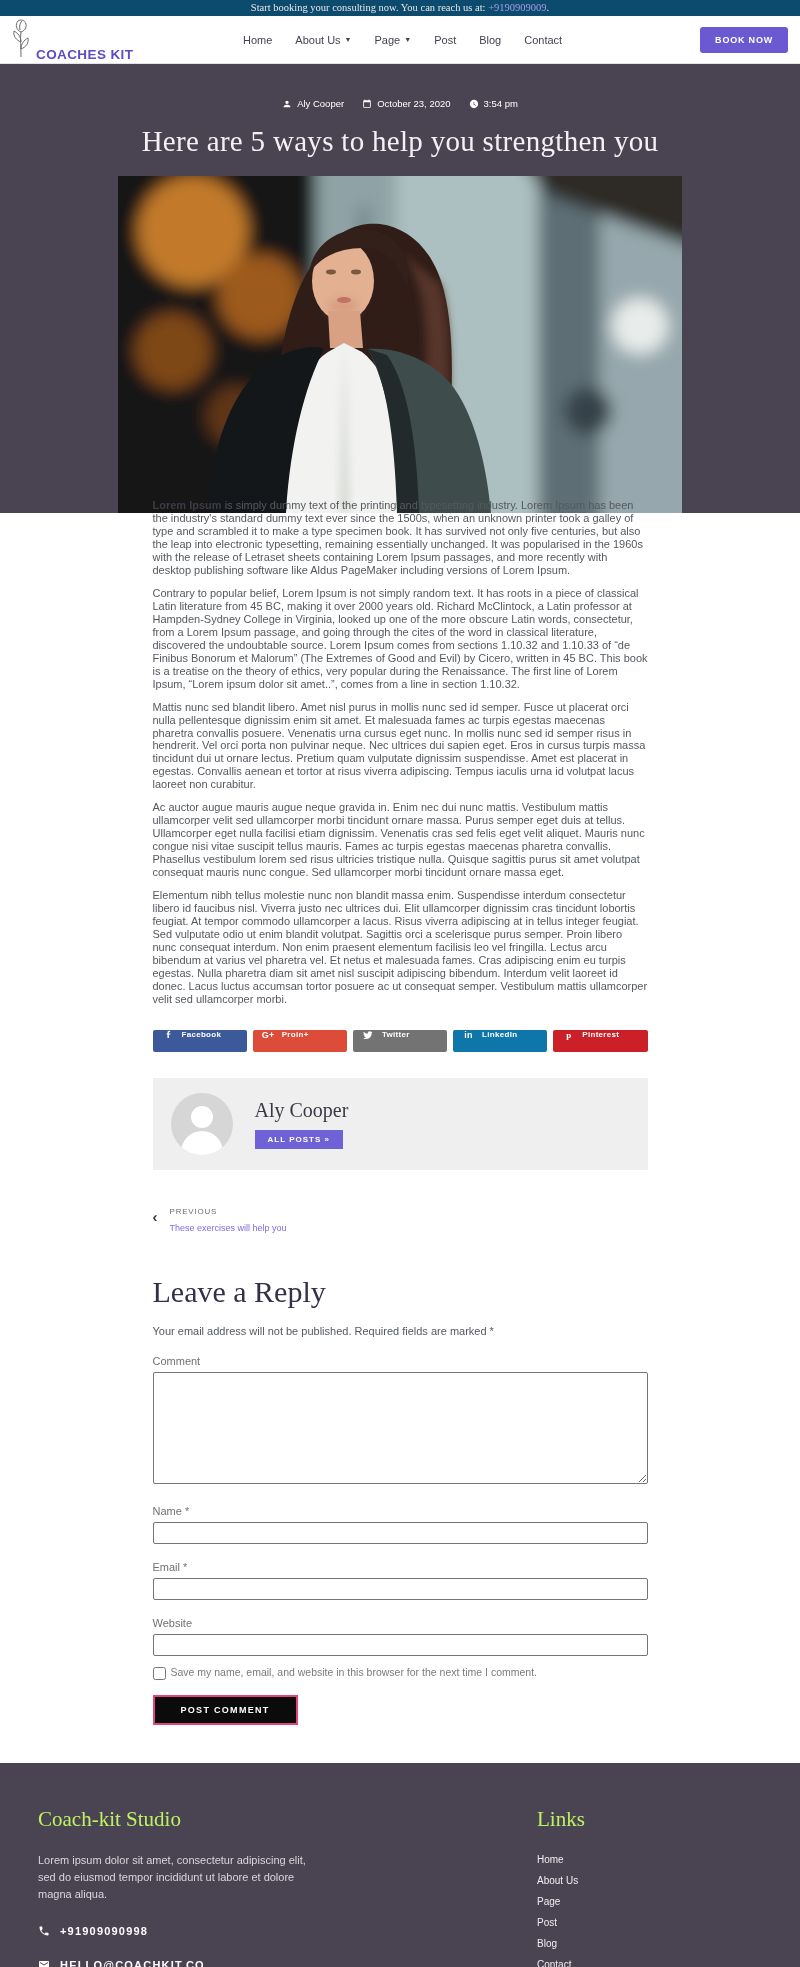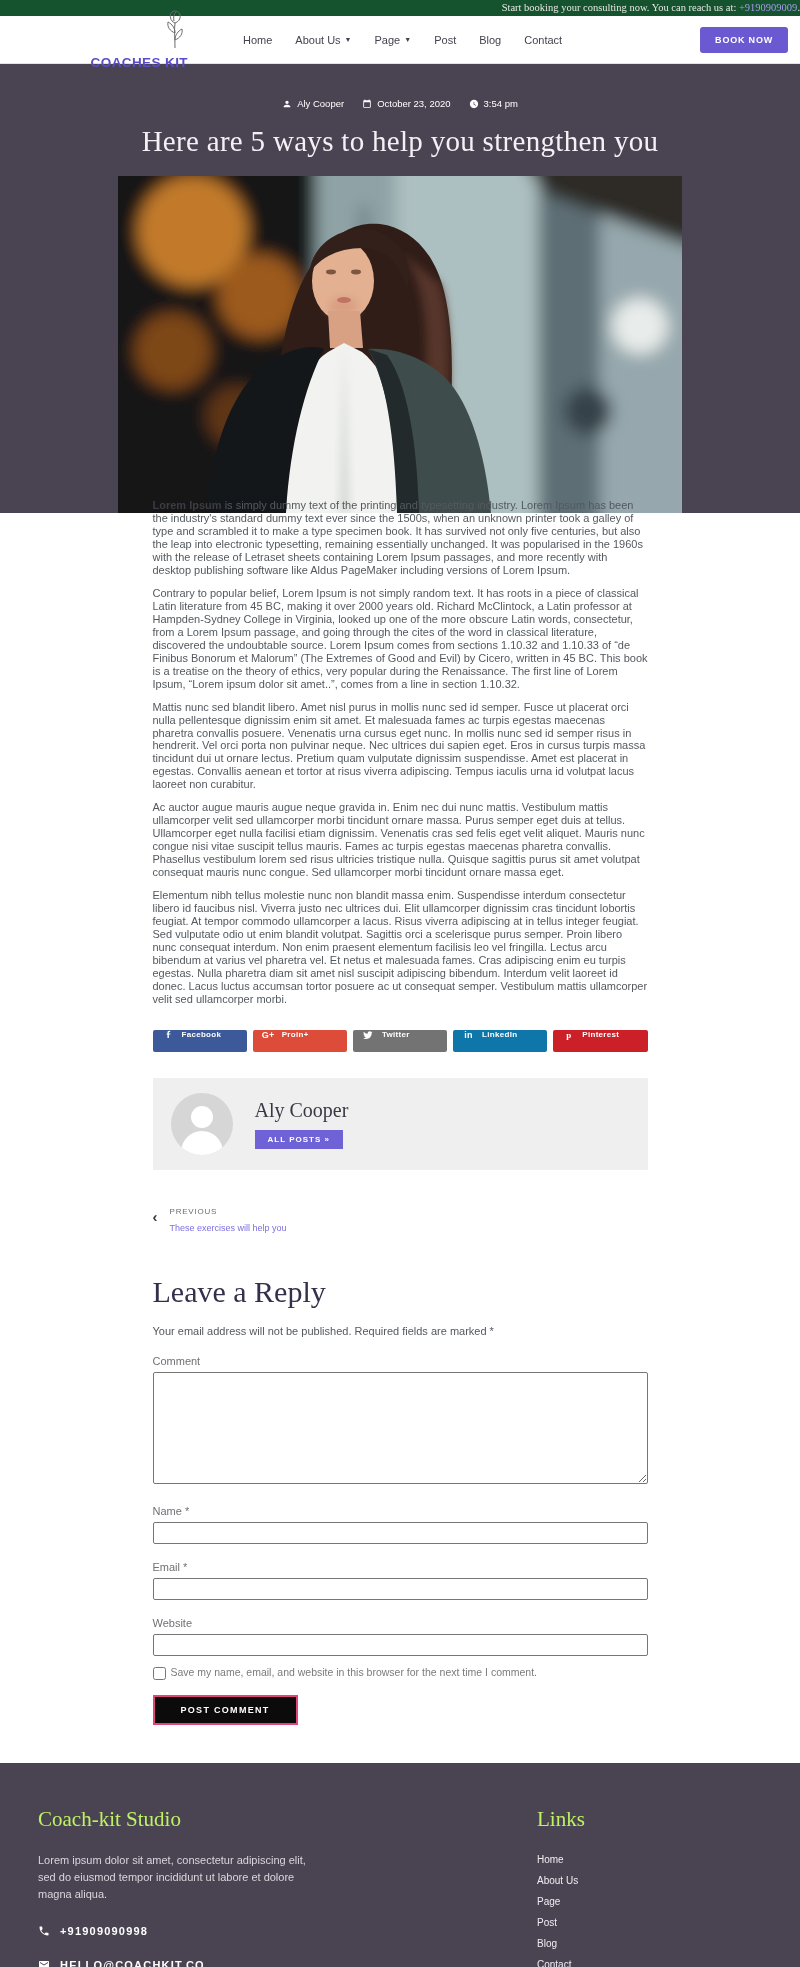--- a/index.html
+++ b/index.html
@@ -1,26 +1,26 @@
 <!DOCTYPE html>
 <html><head>
 <meta charset="utf-8">
 <style>
   * { margin:0; padding:0; box-sizing:border-box; }
   body { width:800px; margin:0 auto; background:#ffffff; font-family:"Liberation Sans","DejaVu Sans",sans-serif; color:#5a5f63; }
   .serif { font-family:"Liberation Serif","DejaVu Serif",serif; }
 
   
-  .topbar { background:#14532d; color:#e9e6e6; text-align:right; font-family:"Liberation Serif","DejaVu Serif",serif;
+  .topbar { background:#0c4a6e; color:#e9e6e6; text-align:center; font-family:"Liberation Serif","DejaVu Serif",serif;
             font-size:10.5px; padding:2px 0 3px; }
   .topbar .phone { color:#a89beb; }
 
   
   .header { height:48px; background:#fff; display:flex; align-items:center; padding:0 12px 0 8px; border-bottom:1px solid #e3e3e3; }
-  .brand { display:flex; align-items:flex-end; gap:2px; position:relative; cursor:pointer; width:180px;flex-direction:column; }
+  .brand { display:flex; align-items:flex-end; gap:2px; position:relative; cursor:pointer; width:180px; }
   .brand-text { color:#5b4cc8; font-weight:bold; font-size:13.5px; letter-spacing:.4px; position:relative; }
   .nav { display:flex; align-items:center; gap:23px; margin-left:55px; font-size:11px; color:#45424e; }
   .nav-item { display:flex; align-items:center; gap:4px; cursor:pointer; }
   .caret { font-size:7px; color:#45424e; }
   .cta { margin-left:auto; background:#6a59d1; color:#fff; border:none; border-radius:3px; font-size:9px;
          font-weight:bold; letter-spacing:.8px; padding:8px 15px; cursor:pointer; font-family:inherit; }
 
   
   .hero { background:#4a4452; padding-top:34px; text-align:center; }
   .hero-meta { display:flex; justify-content:center; align-items:center; gap:18px; color:#ffffff; font-size:9.5px; }

